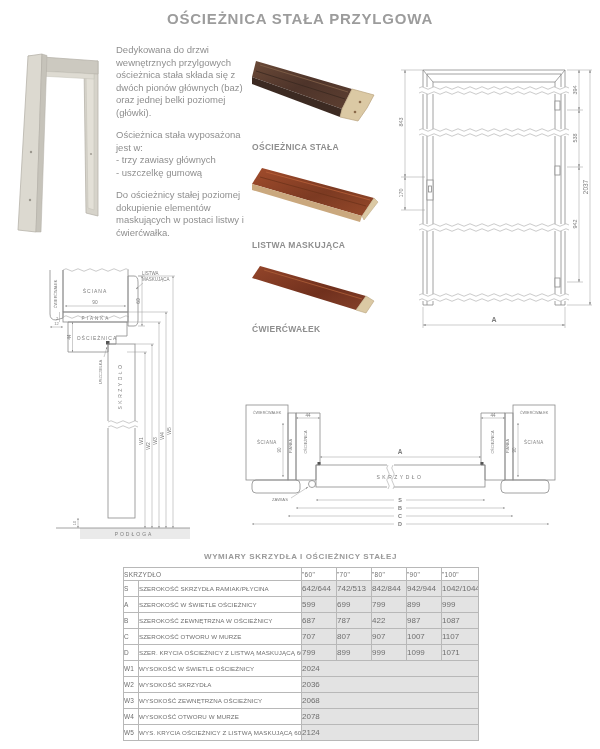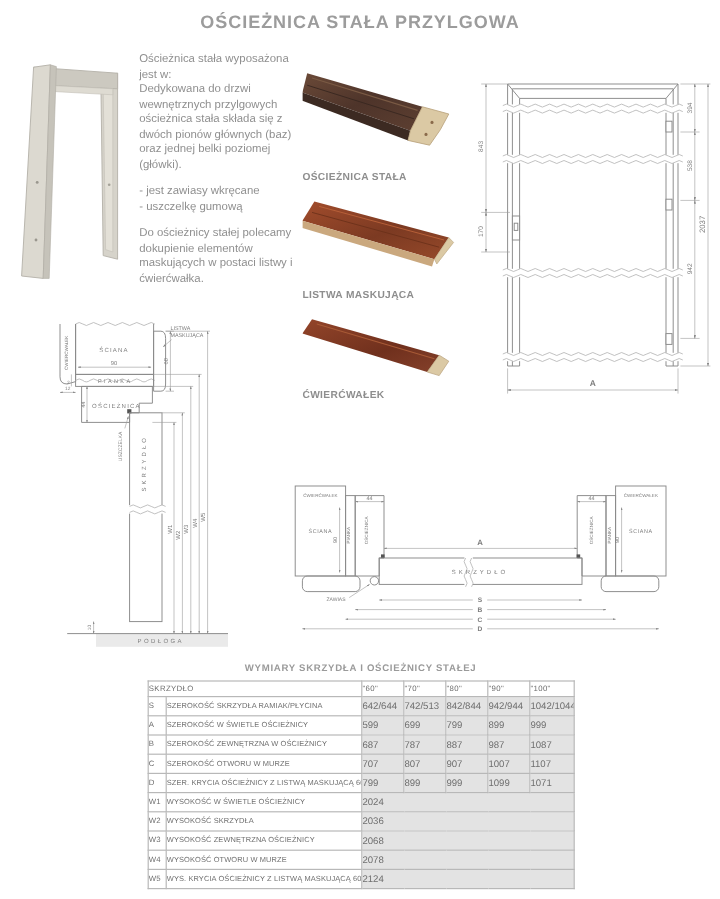--- a/index.html
+++ b/index.html
@@ -38,25 +38,25 @@
     <polygon points="24,22 94,27 94,40 34,37" fill="#ccc9c0" stroke="#b7b4ab" stroke-width="0.8"></polygon>
     <polygon points="34,37 90,40 90,45 36,42" fill="#dedbd2" stroke="#c3c0b7" stroke-width="0.5"></polygon>
     <polygon points="24,22 38,20 32,198 14,196" fill="#dcd9d0" stroke="#b7b4ab" stroke-width="0.8"></polygon>
     <polygon points="38,20 43,21.5 37,198 32,198" fill="#c6c3ba" stroke="#b0ada4" stroke-width="0.5"></polygon>
     <circle cx="27" cy="118" r="1.2" fill="#9a978e"></circle>
     <circle cx="26" cy="166" r="1.2" fill="#9a978e"></circle>
     <circle cx="87" cy="120" r="1.1" fill="#a5a299"></circle>
   </svg>
 
   <div class="abs intro">
+    <p>Dedykowana do drzwi wewnętrznych przylgowych ościeżnica stała składa się z dwóch pionów głównych (baz) oraz jednej belki poziomej (główki).</p>
     <p style="margin-bottom:0">Ościeżnica stała wyposażona jest w:</p>
-    <p>Dedykowana do drzwi wewnętrznych przylgowych ościeżnica stała składa się z dwóch pionów głównych (baz) oraz jednej belki poziomej (główki).</p>
-    <p style="margin-bottom:0">- jest zawiasy wkręcane</p>
+    <p style="margin-bottom:0">- trzy zawiasy głównych</p>
     <p>- uszczelkę gumową</p>
-    <p>Do ościeżnicy stałej polecamy dokupienie elementów maskujących w postaci listwy i ćwierćwałka.</p>
+    <p>Do ościeżnicy stałej poziomej dokupienie elementów maskujących w postaci listwy i ćwierćwałka.</p>
   </div>
 
   <svg class="abs" style="left:252px;top:45px;" width="140" height="85" viewBox="0 0 140 85">
     <defs>
       <linearGradient id="wood1" x1="0" y1="0" x2="1" y2="1">
         <stop offset="0" stop-color="#6b4a38"></stop>
           <stop offset=".5" stop-color="#4e342a"></stop>
           <stop offset="1" stop-color="#5d3f31"></stop>
       </linearGradient>
     </defs>
@@ -358,21 +358,21 @@
         <td class="val">699</td>
         <td class="val">799</td>
         <td class="val">899</td>
         <td class="val">999</td>
       </tr>
       <tr>
         <td class="code">B</td>
         <td class="lbl">SZEROKOŚĆ ZEWNĘTRZNA W OŚCIEŻNICY</td>
         <td class="val">687</td>
         <td class="val">787</td>
-        <td class="val">887</td>
+        <td class="val">422</td>
         <td class="val">987</td>
         <td class="val">1087</td>
       </tr>
       <tr>
         <td class="code">C</td>
         <td class="lbl">SZEROKOŚĆ OTWORU W MURZE</td>
         <td class="val">707</td>
         <td class="val">807</td>
         <td class="val">907</td>
         <td class="val">1007</td>

